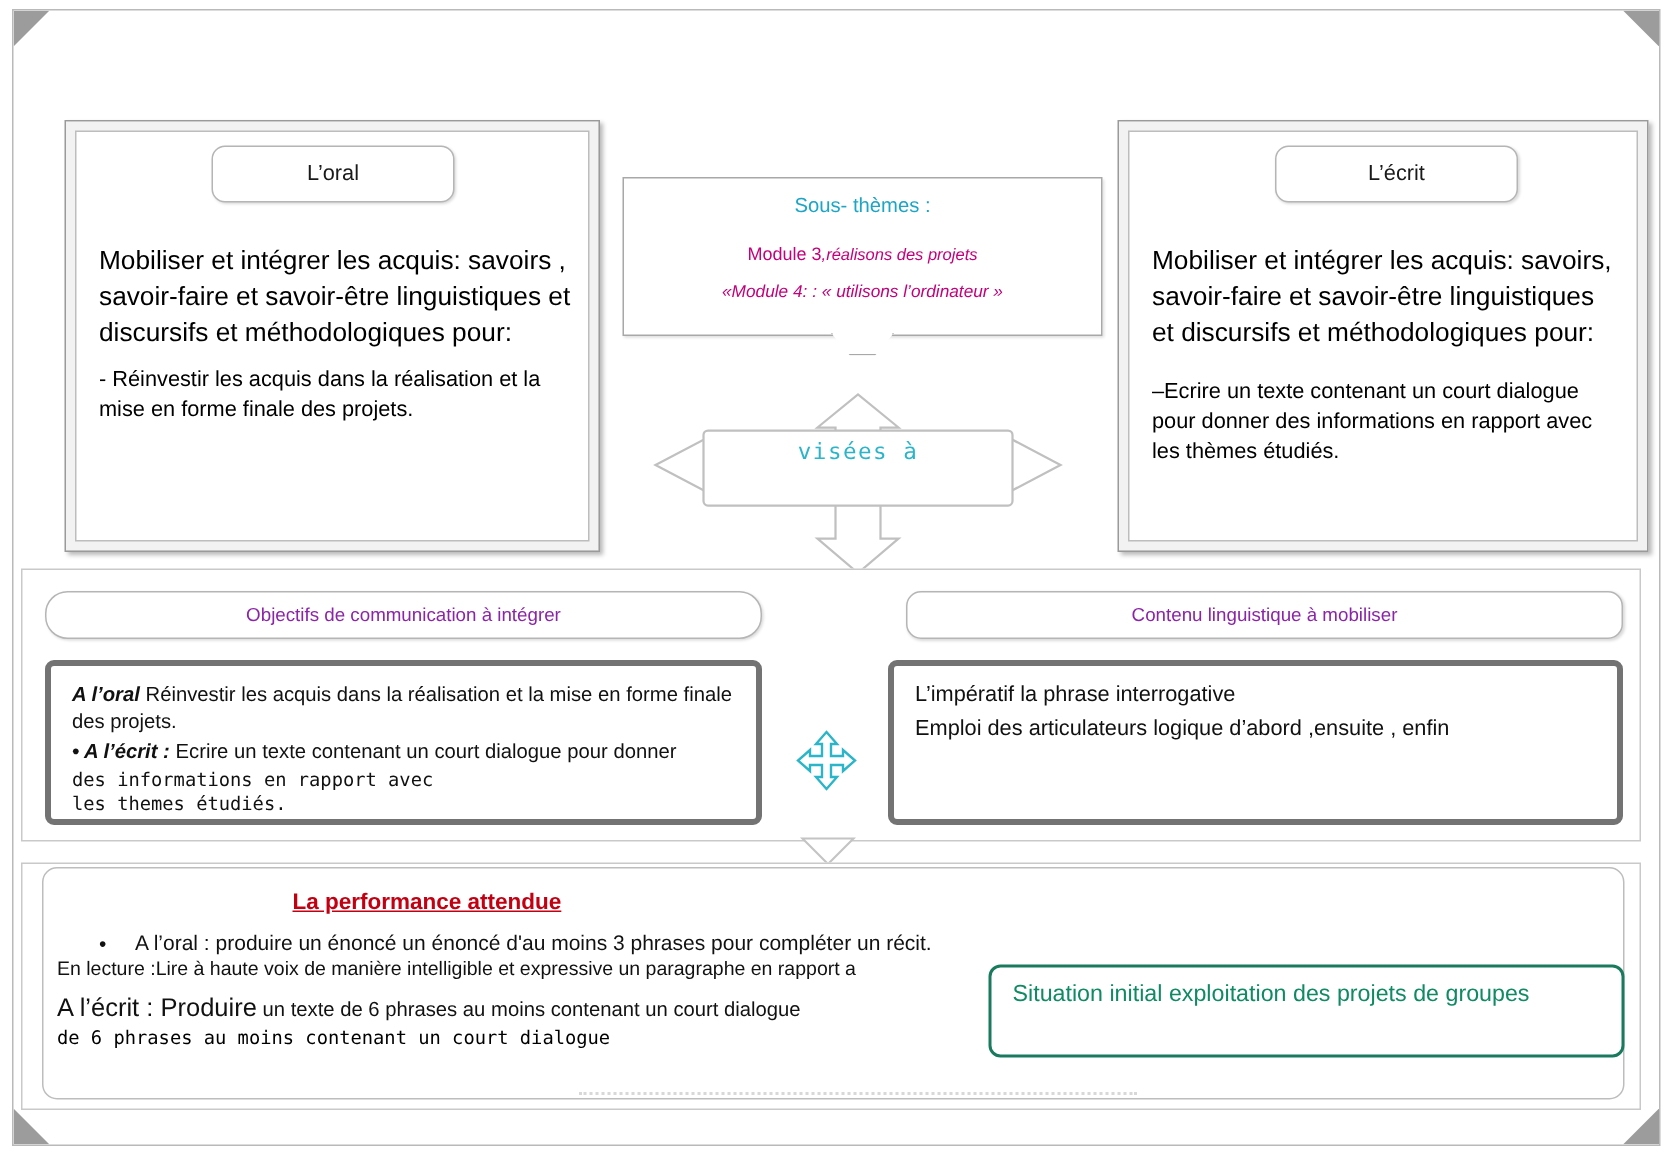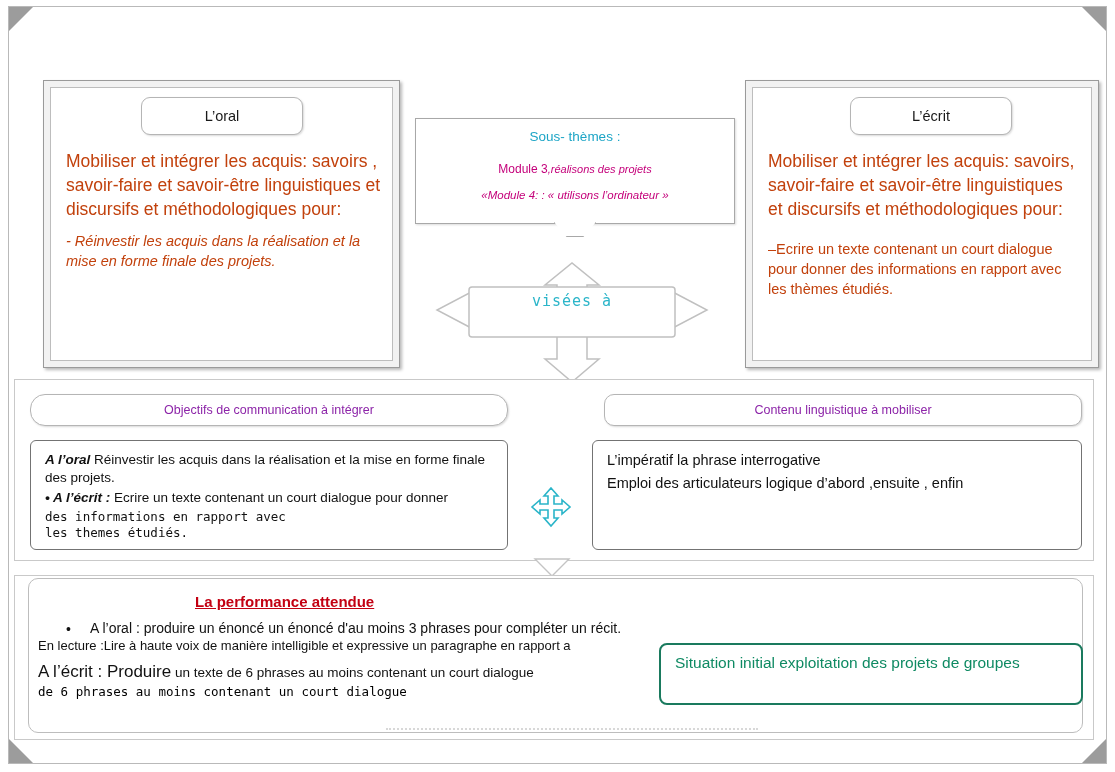--- a/index.html
+++ b/index.html
@@ -47,22 +47,22 @@
   #ecrit-panel { left:745px;top:80px;  width:354px; height:288px; }
 
   .panel-title {
     top:16px; height:38px; width:162px;
     font-size:14.5px; color:#1a1a1a;
   }
   #oral-title  { left:97px; }
   #ecrit-title { left:104px; }
 
   .panel-body {
-    position:absolute; left:22px; right:18px; top:68px;
-    color:#c2410c; line-height:1.38;
+    position:absolute; left:22px; right:18px; top:80px;
+    color:#000000; line-height:1.38;
   }
   .big-txt { font-size:17.5px; }
   .sm-txt  { font-size:14.5px; }
 
   
   #sub-box {
     position:absolute; left:415px; top:118px; width:320px; height:106px;
     border:1px solid #a8a8a8; background:#fff;
     box-shadow:1px 1px 2px rgba(0,0,0,.14);
   }
@@ -94,21 +94,21 @@
     position:absolute; left:14px; top:379px; width:1080px; height:182px;
     border:1px solid #c9c9c9; background:#fff;
   }
   .mid-plaque { top:394px; height:32px; border-radius:10px; }
   #obj-plaque { left:30px; width:478px;border-radius:15px; }
   #cont-plaque{ left:604px;width:478px; }
   .mid-plaque-txt { font-size:12.5px; color:#8c24a8; }
 
   .mid-box {
     position:absolute; top:440px; height:110px;
-    border:1px solid #737373; border-radius:6px; background:#fff;
+    border:4px solid #737373; border-radius:6px; background:#fff;
     padding:10px 14px; font-size:13.5px; color:#111; line-height:1.33;
   }
   #obj-box  { left:30px;  width:478px; }
   #cont-box { left:592px; width:490px; font-size:14.5px; }
   #cont-box div { margin-bottom:4px; }
 
   .mono { font-family:"DejaVu Sans Mono", monospace; font-size:12.5px; }
 
   #mid-arrow { position:absolute; left:528px; top:485px; width:46px; height:46px; }
 
@@ -160,21 +160,21 @@
   <div class="corner bl"></div>
   <div class="corner br"></div>
 </div>
 
 <div class="bevel" id="oral-panel">
   <div class="plaque panel-title" id="oral-title">
     <span>L’oral</span>
   </div>
   <div class="panel-body">
     <div class="big-txt">Mobiliser et intégrer les acquis: savoirs , savoir-faire et savoir-être linguistiques et discursifs et méthodologiques pour:</div>
-    <div class="sm-txt" style="margin-top:10px;font-style:italic;">-  Réinvestir les acquis dans la réalisation et la mise en forme finale des projets.</div>
+    <div class="sm-txt" style="margin-top:10px;">-  Réinvestir les acquis dans la réalisation et la mise en forme finale des projets.</div>
   </div>
 </div>
 
 <div class="bevel" id="ecrit-panel">
   <div class="plaque panel-title" id="ecrit-title">
     <span>L’écrit</span>
   </div>
   <div class="panel-body">
     <div class="big-txt">Mobiliser et intégrer les acquis: savoirs, savoir-faire et savoir-être linguistiques et discursifs et méthodologiques pour:</div>
     <div class="sm-txt" style="margin-top:18px;">–Ecrire un texte contenant un court dialogue pour donner des informations en rapport avec les thèmes étudiés.</div>

